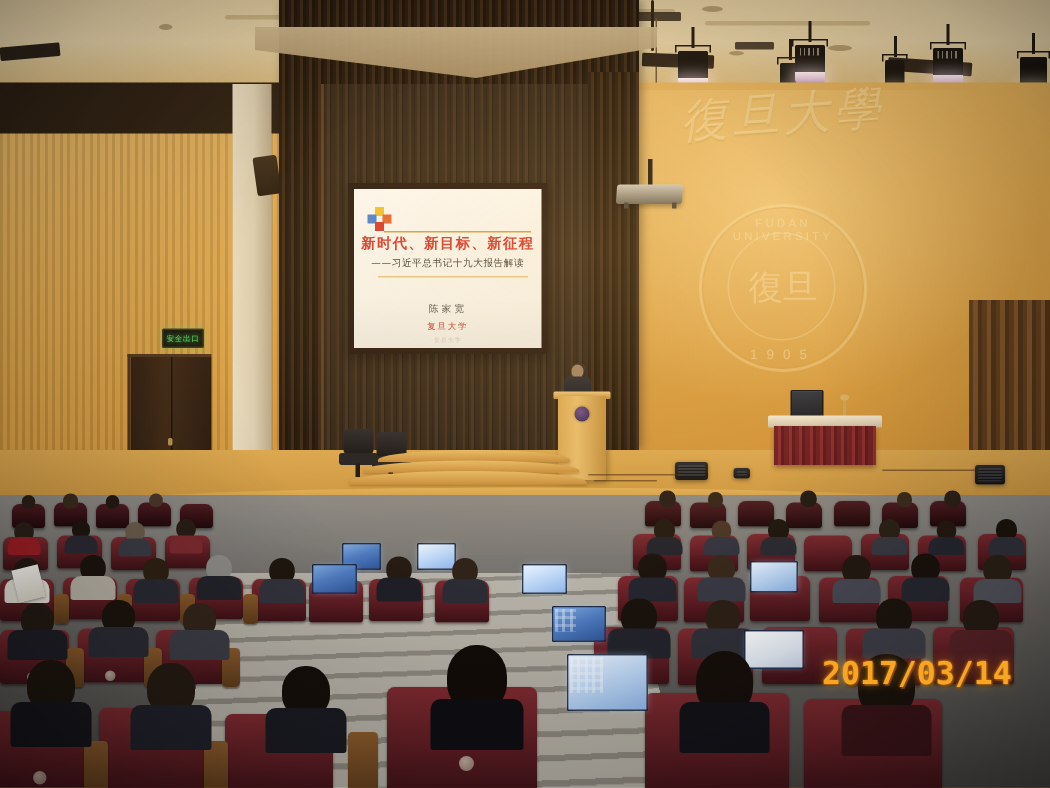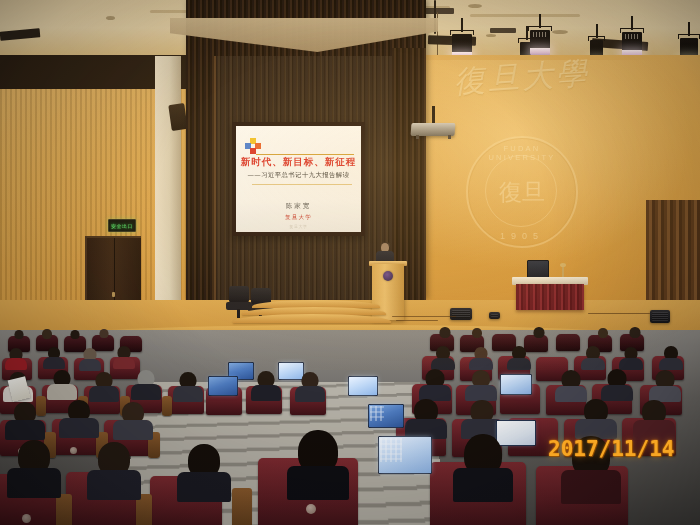--- a/index.html
+++ b/index.html
@@ -1188,15 +1188,15 @@
     <div class="laptop bright" style="left:378px; top:-12px; width:54px; height:38px;">
       <div class="lid"></div>
         <div class="scr"></div>
         <div class="icons"></div>
     </div>
   </div>
 
   <div class="warm-cast"></div>
   <div class="vignette"></div>
 
-  <div class="datestamp">2017/11/14</div>
+  <div class="datestamp">2017/03/14</div>
 
 </div>
 
 </body></html>

